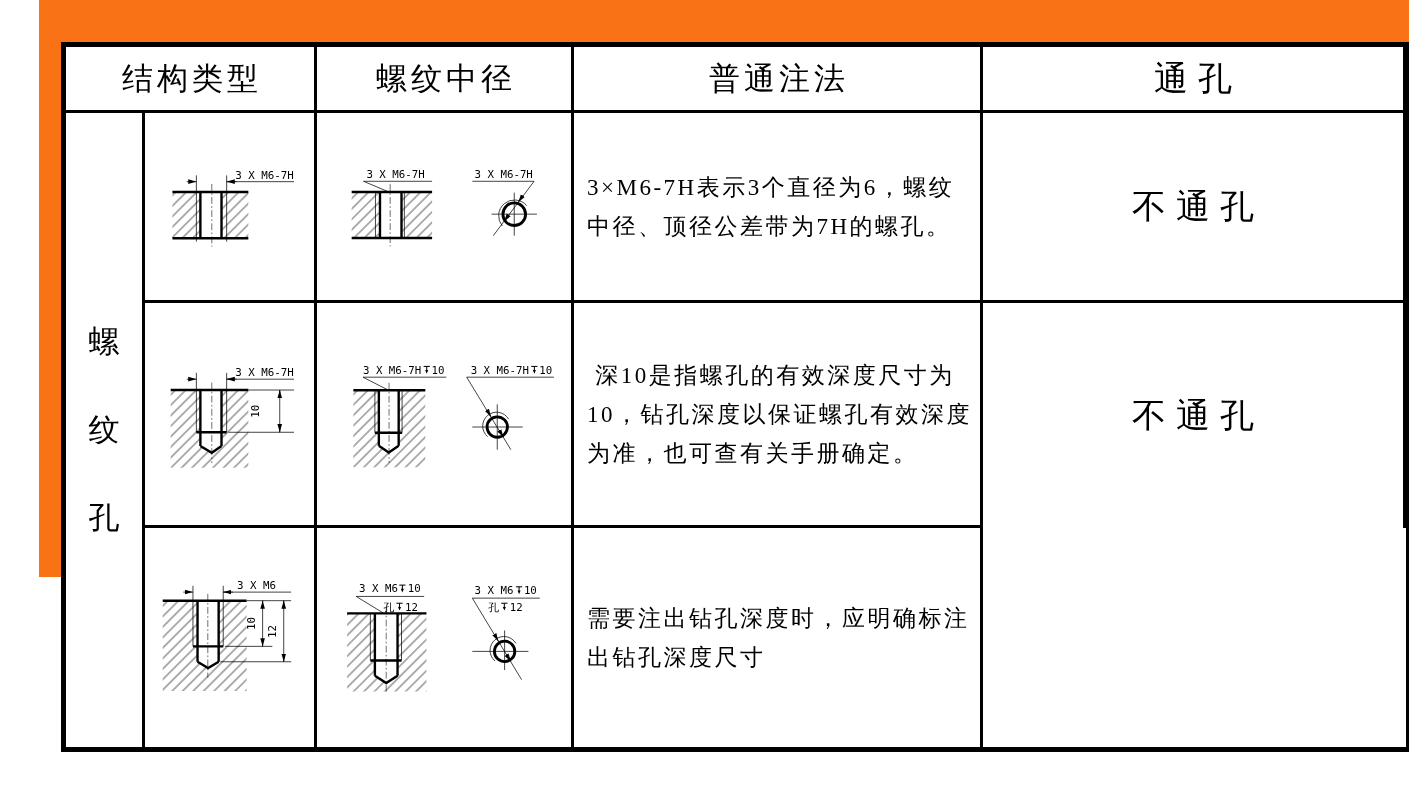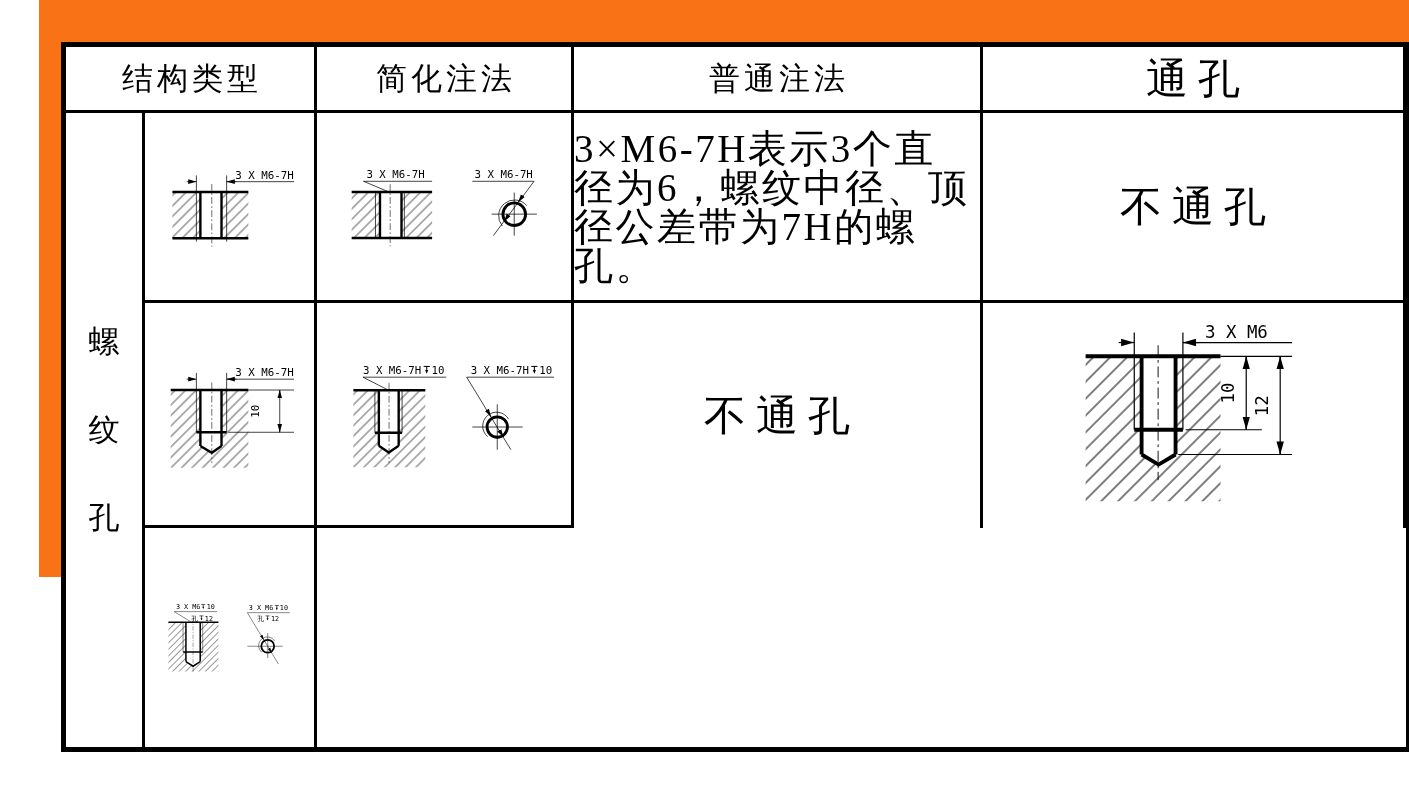--- a/index.html
+++ b/index.html
@@ -10,24 +10,24 @@
 
   .tbl { position:absolute; left:22px; top:42px; width:1350px; height:710px;
          border:5px solid #000; box-sizing:border-box; display:grid;
          grid-template-columns:79px 172px 257px 409px 423px;
          grid-template-rows:66px 190px 225px 219px; background:#fff; }
   .cell { border-right:3px solid #000; border-bottom:3px solid #000; box-sizing:border-box;
           display:flex; align-items:center; justify-content:center; overflow:hidden; }
   .no-r { border-right:none; }
   .no-b { border-bottom:none; }
   .hdr { font-size:31px; letter-spacing:4px; text-indent:4px; }
-  .typ { font-size:42px; letter-spacing:10px; text-indent:10px; }
+  .typ { font-size:34px; letter-spacing:10px; text-indent:10px; }
   .cat { flex-direction:column; gap:46px; font-size:31px; }
-  .note { font-size:39px; line-height:39px; letter-spacing:2.5px;
-          padding:6px 6px 6px 0; white-space:pre-wrap;font-family:Liberation Serif, serif; }
+  .note { font-size:23px; line-height:39px; letter-spacing:2.5px;
+          padding:6px 6px 6px 13px; white-space:pre-wrap;font-family:Liberation Serif, serif; }
   .figc { padding:12px; }
   .figc svg { display:block; width:100%; height:100%; }
 
   
   .tk  { stroke:#000; stroke-width:4.2; fill:none; }
   .tk5 { stroke:#000; stroke-width:5;   fill:none; }
   .tn  { stroke:#000; stroke-width:1.3; fill:none; }
   .cl  { stroke:#000; stroke-width:1;   fill:none; stroke-dasharray:12 4 3 4; }
   .wh  { fill:#ffffff; stroke:none; }
   .hp  { fill:url(#hatch); stroke:none; }
@@ -55,21 +55,21 @@
 
 <div class="page">
   <div class="edge-stripe"></div>
 
   <div class="tbl">
 
     <div class="cell hdr" style="grid-column:1/3">
       <span>结构类型</span>
     </div>
     <div class="cell hdr">
-      <span>简化注法</span>
+      <span>螺纹中径</span>
     </div>
     <div class="cell hdr">
       <span>普通注法</span>
     </div>
 
     <div class="cell cat no-b" style="grid-row:2/5">
       <span>螺</span>
       <span>纹</span>
       <span>孔</span>
     </div>
@@ -173,20 +173,23 @@
           <path class="tn" d="M243,46 H397 M243,46 L321,174"></path>
           <line class="tn" x1="279" y1="104" x2="286" y2="116" marker-end="url(#ah)"></line>
           <line class="tn" x1="300" y1="139" x2="308" y2="152" marker-end="url(#ah)"></line>
           <text class="cad" x="250" y="40">3 X M6-7H</text>
           <use href="#dsym" x="357" y="26"></use>
           <text class="cad" x="371" y="40">10</text>
         </g>
       </svg>
     </div>
 
+    <div class="cell note">
+      <span> 深10是指螺孔的有效深度尺寸为10，钻孔深度以保证螺孔有效深度为准，也可查有关手册确定。</span>
+    </div>
 
     <div class="cell typ no-b">
       <span>不通孔</span>
     </div>
 
     <div class="cell figc no-b">
       <svg viewBox="0 0 254 219">
         <g>
           <polygon class="hp" points="10,45 157,45 157,203 10,203"></polygon>
           <polygon class="wh" points="71,45 108,45 108,152 89.5,163 71,152"></polygon>
@@ -243,15 +246,18 @@
           <text class="cad" x="257" y="33">3 X M6</text>
           <use href="#dsym" x="330" y="19"></use>
           <text class="cad" x="344" y="33">10</text>
           <text class="cad" x="281" y="62">孔</text>
           <use href="#dsym" x="304" y="48"></use>
           <text class="cad" x="319" y="62">12</text>
         </g>
       </svg>
     </div>
 
+    <div class="cell note no-b">
+      <span>需要注出钻孔深度时，应明确标注出钻孔深度尺寸</span>
+    </div>
 
   </div>
 </div>
 
 </body></html>

